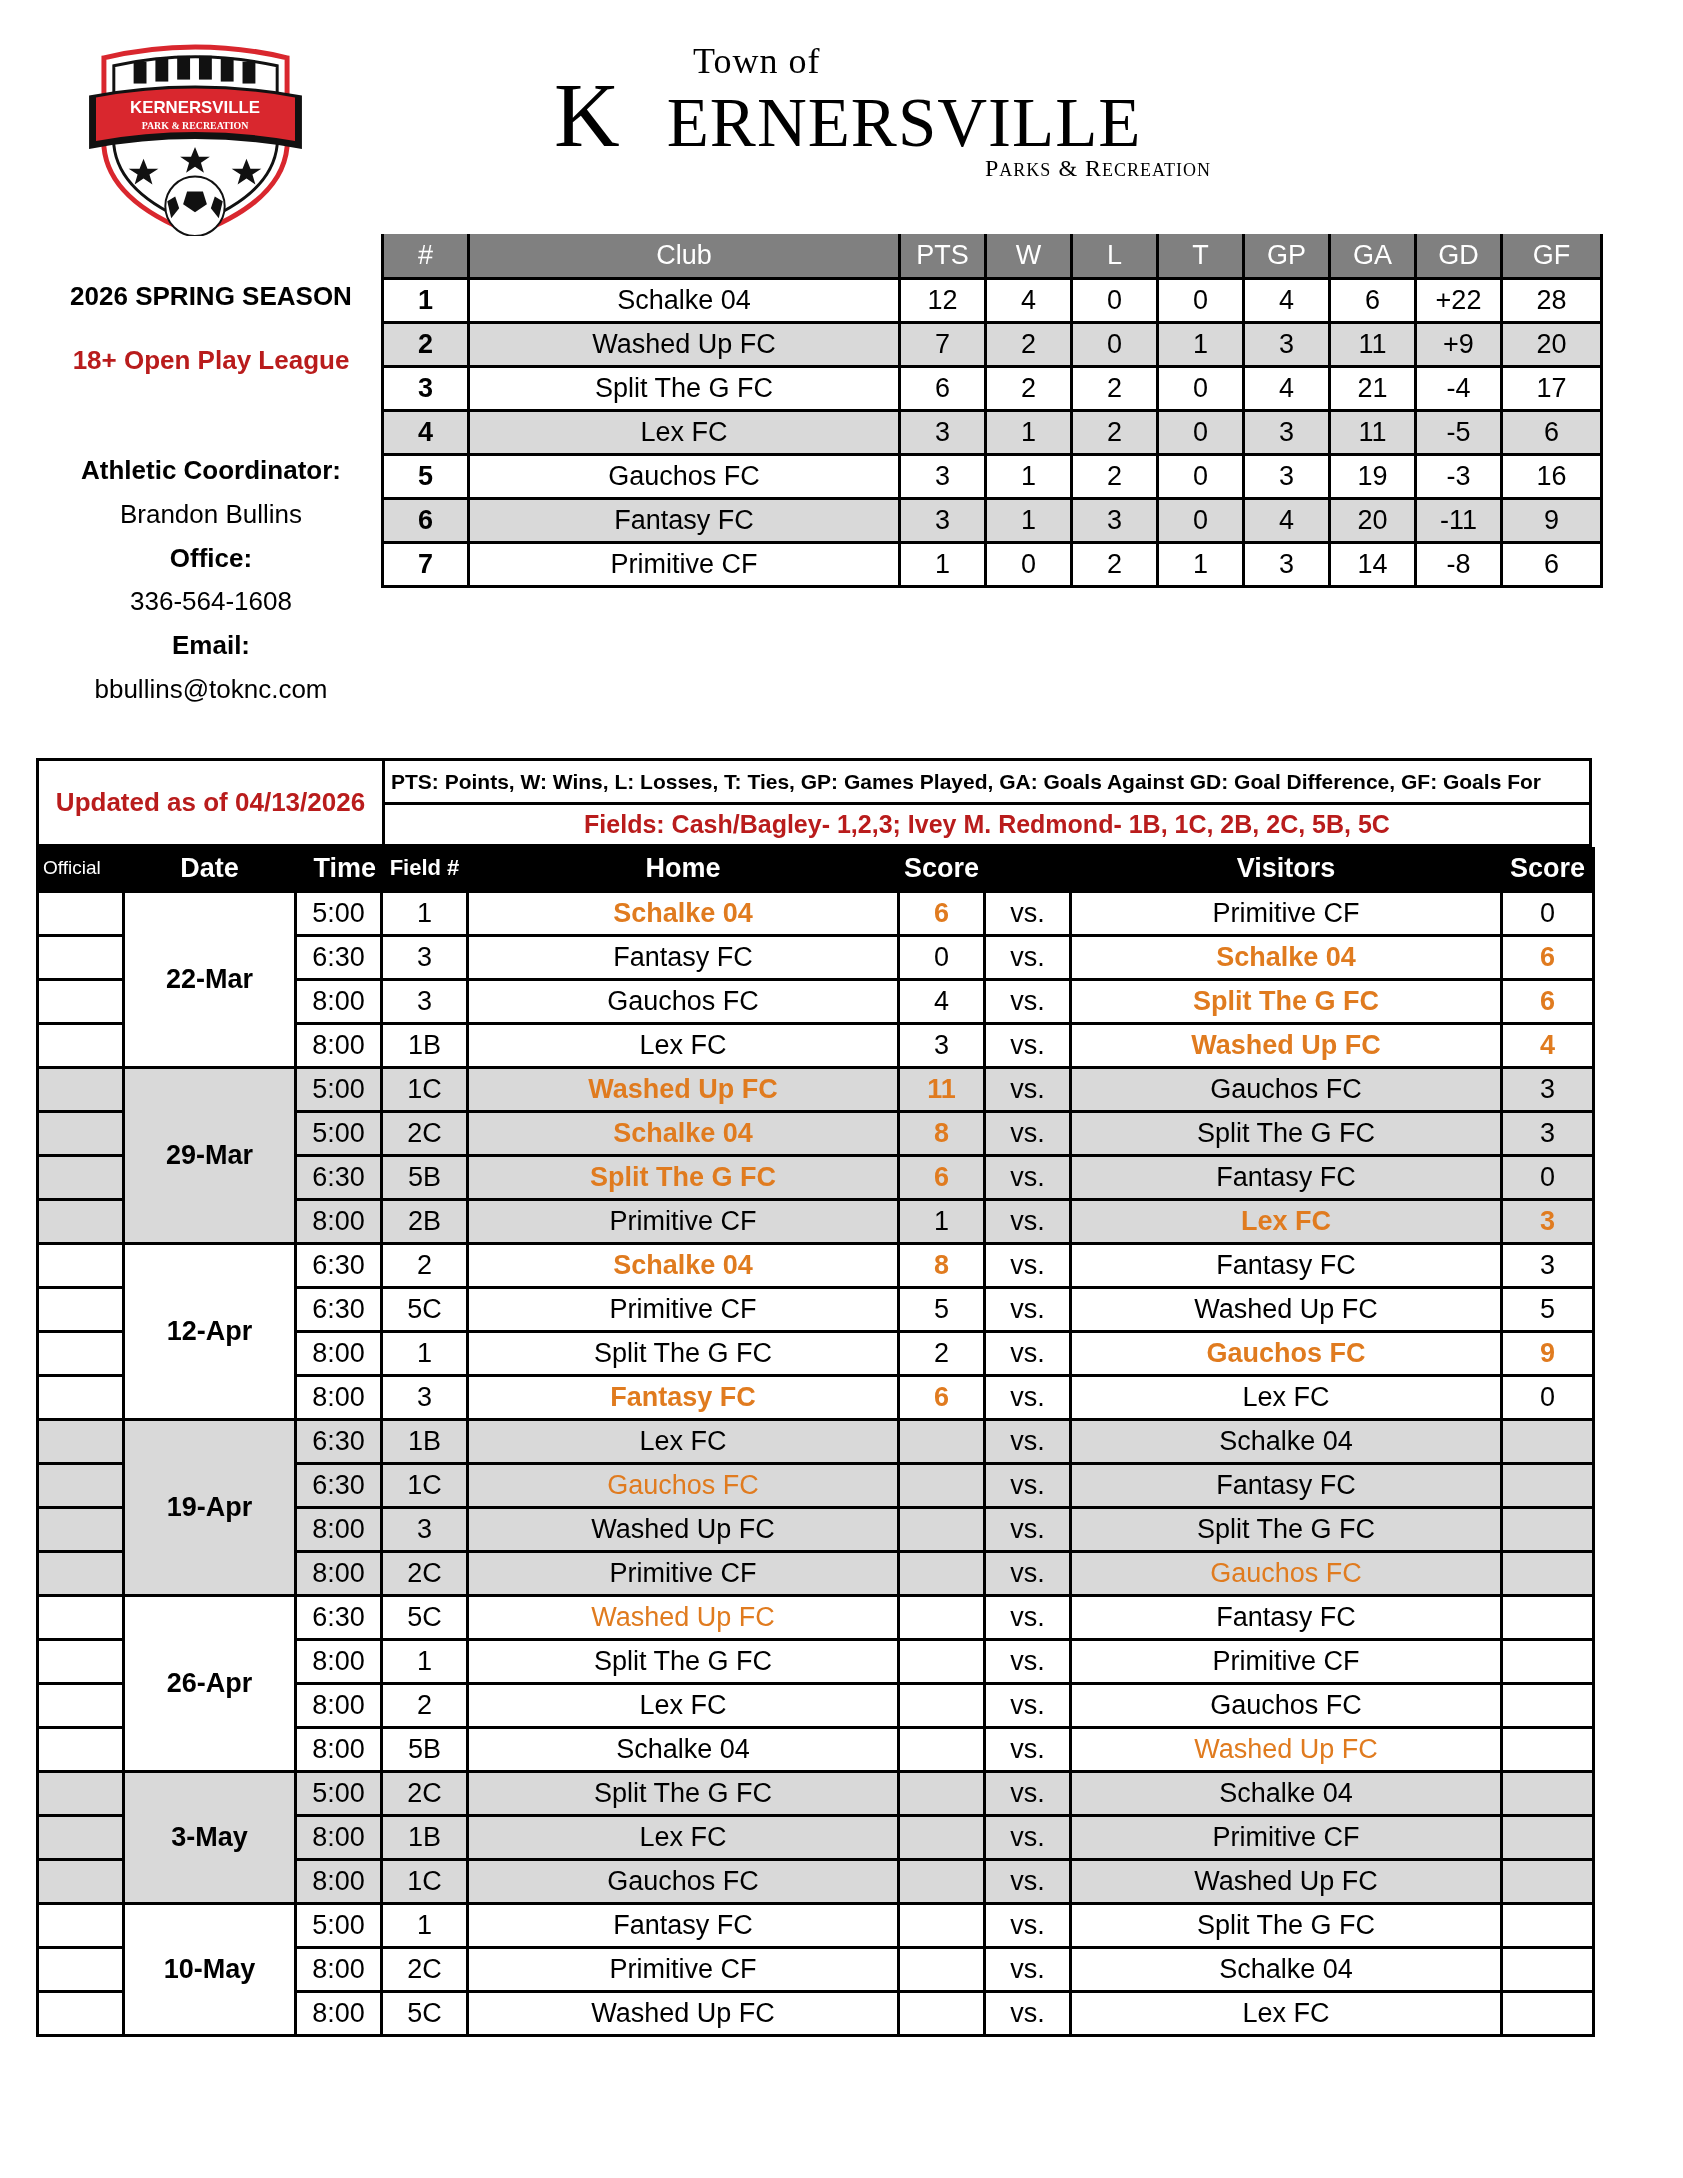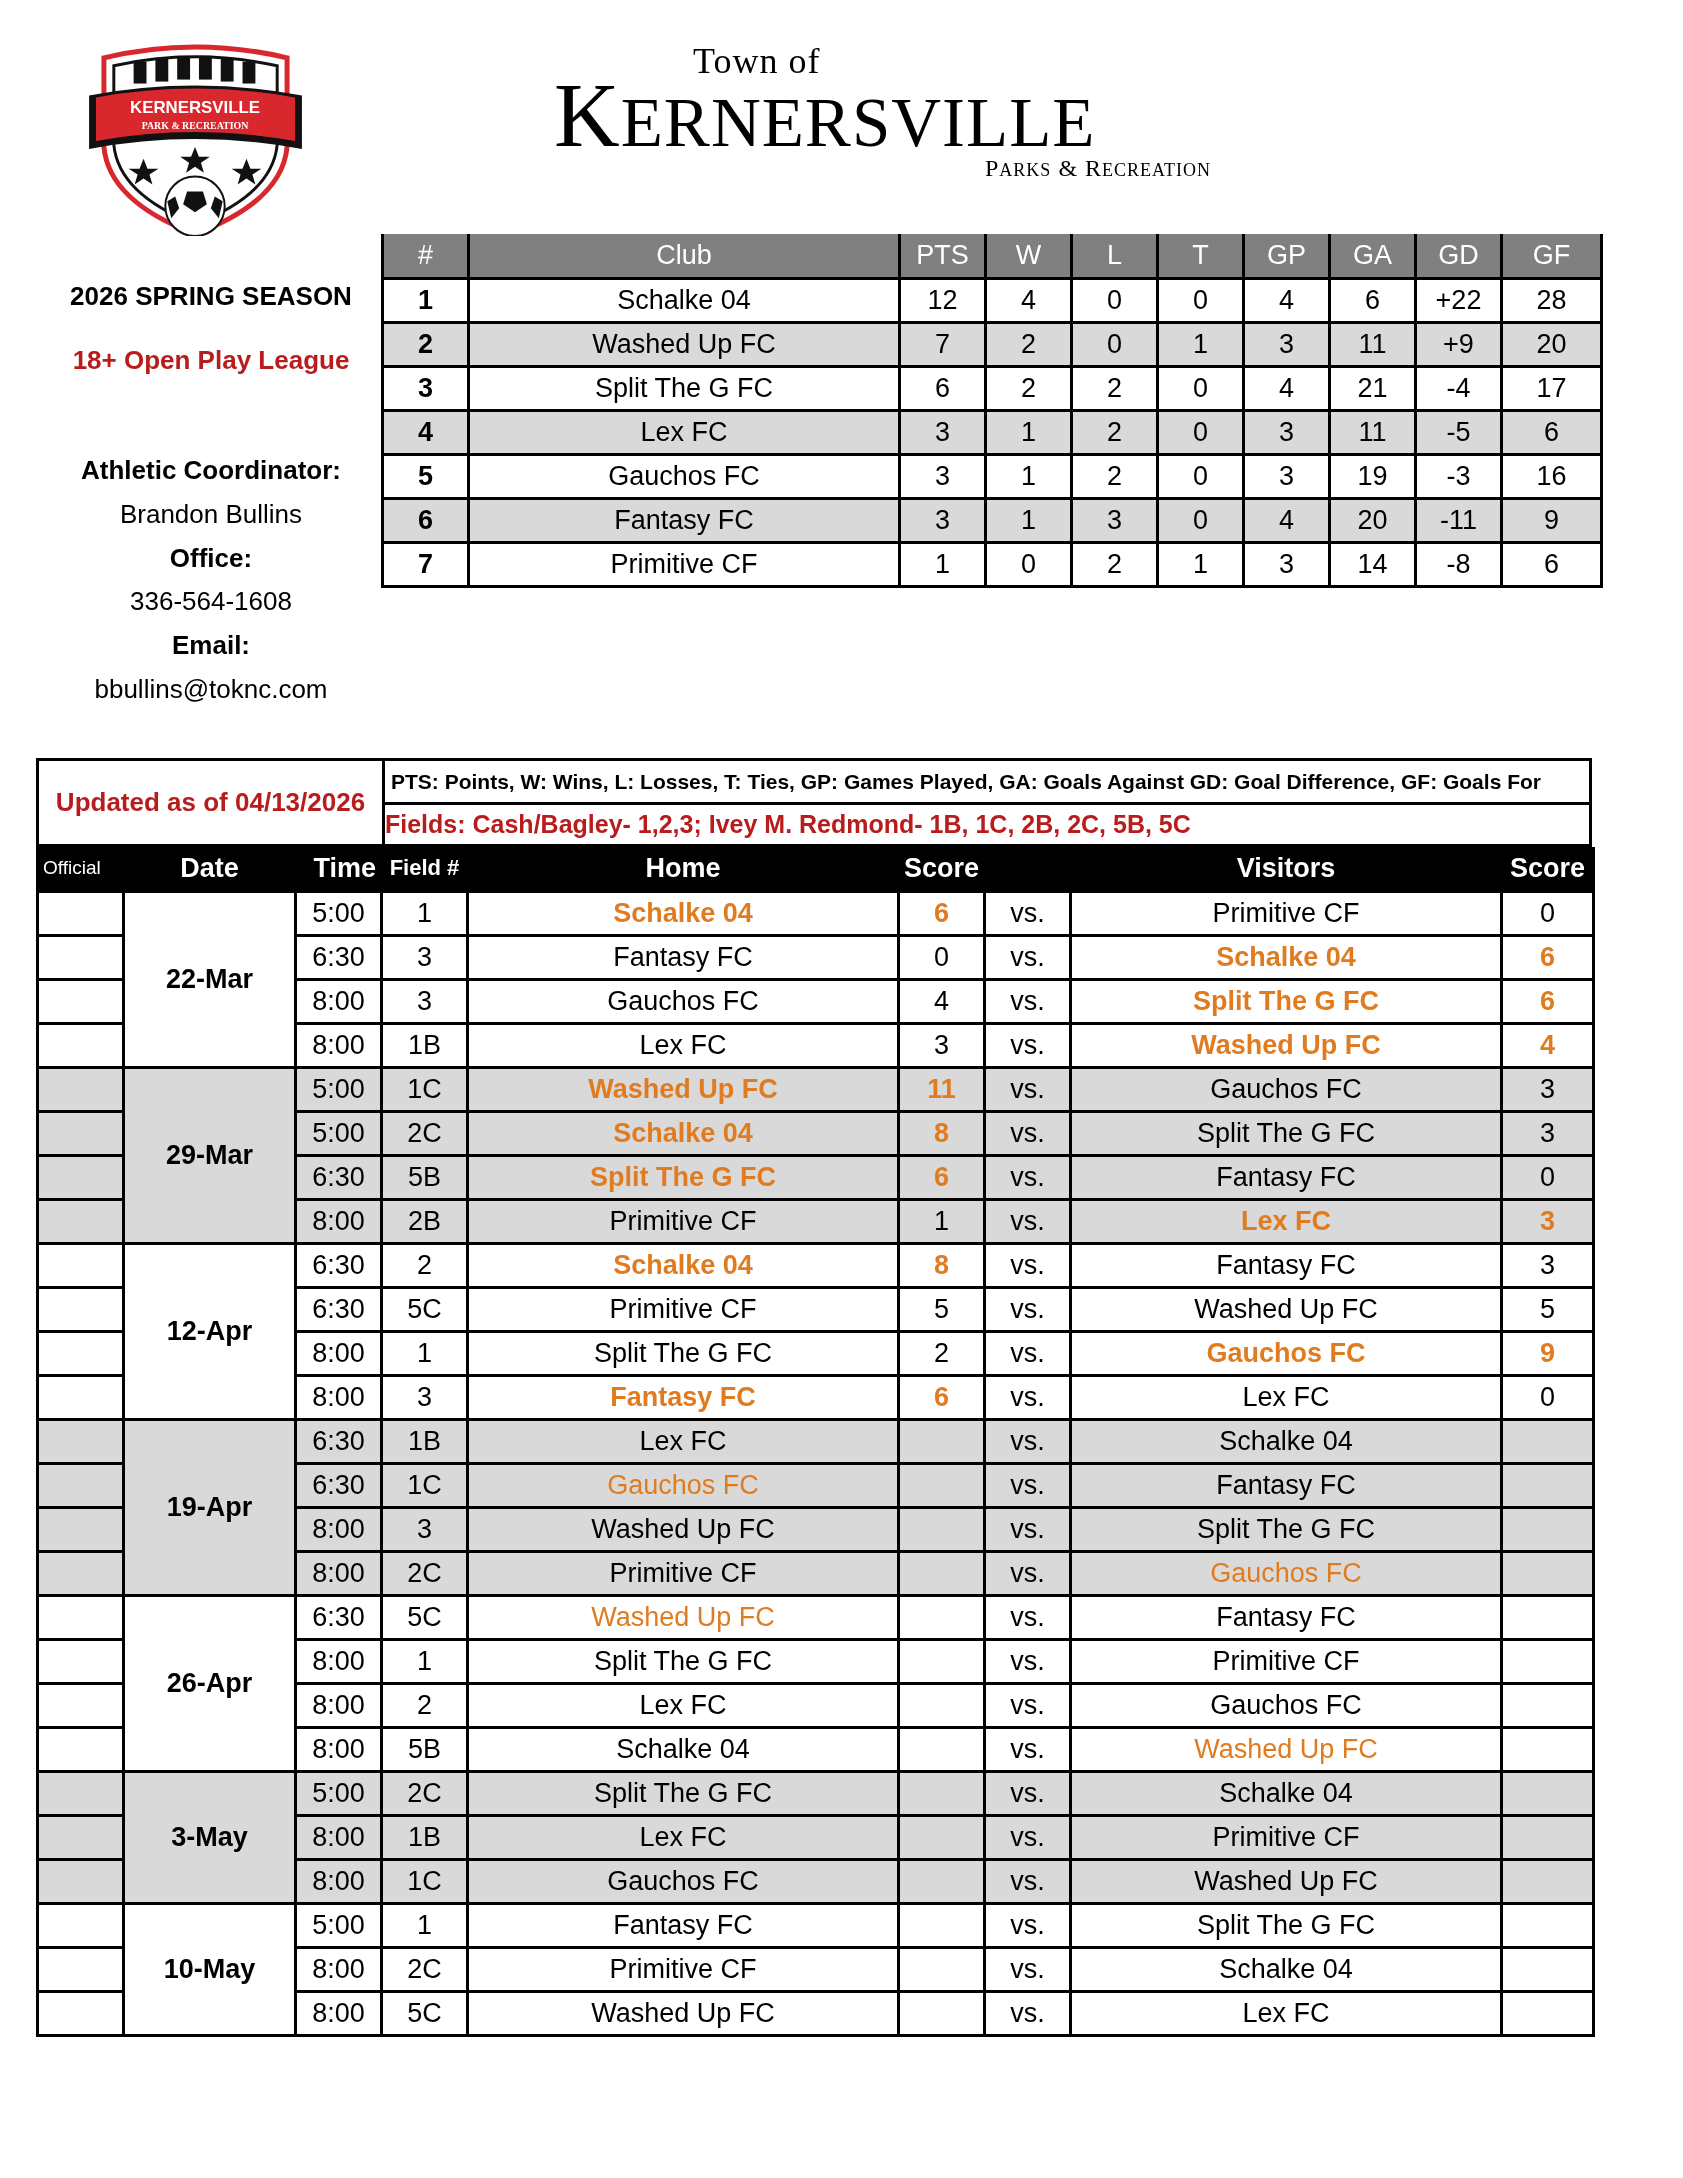--- a/index.html
+++ b/index.html
@@ -8,21 +8,21 @@
 
   
   .logo { position: absolute; left: 84px; top: 38px; width: 223px; height: 198px; }
   .logo svg { width: 100%; height: 100%; display: block; }
 
   
   .masthead { position: absolute; left: 554px; top: 40px; width: 792px; height: 139px; font-family: "Liberation Serif", "DejaVu Serif", serif; }
   .masthead .town { position: absolute; left: 139px; top: 0; font-size: 36px; letter-spacing: 1px; }
   .masthead .big { position: absolute; left: 0; top: 30px; font-size: 91px; line-height: 1; letter-spacing: 1px; white-space: nowrap; }
   .masthead .big .cap { font-size: 91px; }
-  .masthead .big .sc { font-size: 69px; }
+  .masthead .big .sc { font-size: 69px; margin-left: 46px; }
   .masthead .parks { position: absolute; left: 431px; top: 107px; font-size: 24px; letter-spacing: 1px; white-space: nowrap; margin-top: 8px; }
   .masthead .parks .sc { font-size: 18px; }
 
   
   .info { position: absolute; left: 40px; width: 342px; text-align: center; font-size: 26px; }
   .info.bold { font-weight: bold; }
   .orange { color: #b91c1c; }
 
   
   .standings { position: absolute; left: 381px; top: 234px; width: 1210px; }
@@ -33,21 +33,21 @@
   .st-table th { background: #808080; color: #fff; font-weight: normal; border-top: none; }
   .st-table td.rank { font-weight: bold; }
   .st-table tr.alt td { background: #d9d9d9; }
 
   
   .schedule { position: absolute; left: 36px; top: 758px; width: 1556px; }
   .sch-head { width: 1556px; }
   .sch-head td { border: 3px solid #000; padding: 0; }
   .updated { width: 346px; font-weight: bold; font-size: 26px; text-align: center; }
   .legend { font-size: 21px; font-weight: bold; height: 44px; text-align: left; padding-left: 6px !important; white-space: nowrap; }
-  .fields { font-size: 25px; font-weight: bold; text-align: left; height: 42px; }
+  .fields { font-size: 25px; font-weight: bold; text-align: center; height: 42px; }
   .sch-table { width: 1556px; }
   .sch-table th { background: #000; color: #fff; font-size: 27px; font-weight: bold; height: 44px; padding: 0; border-left: 3px solid #000; border-right: 3px solid #000; }
   .sch-table th.official { font-weight: normal; font-size: 19px; text-align: left; padding-left: 4px; }
   .sch-table td { border: 3px solid #000; text-align: center; font-size: 27px; height: 44px; padding: 0; }
   .sch-table td.date { font-weight: bold; font-size: 27px; }
   .sch-table tr.grey td { background: #d9d9d9; }
   .win { color: #e07b1f; font-weight: bold; }
   .hl { color: #e07b1f; }
 </style>
 </head>

